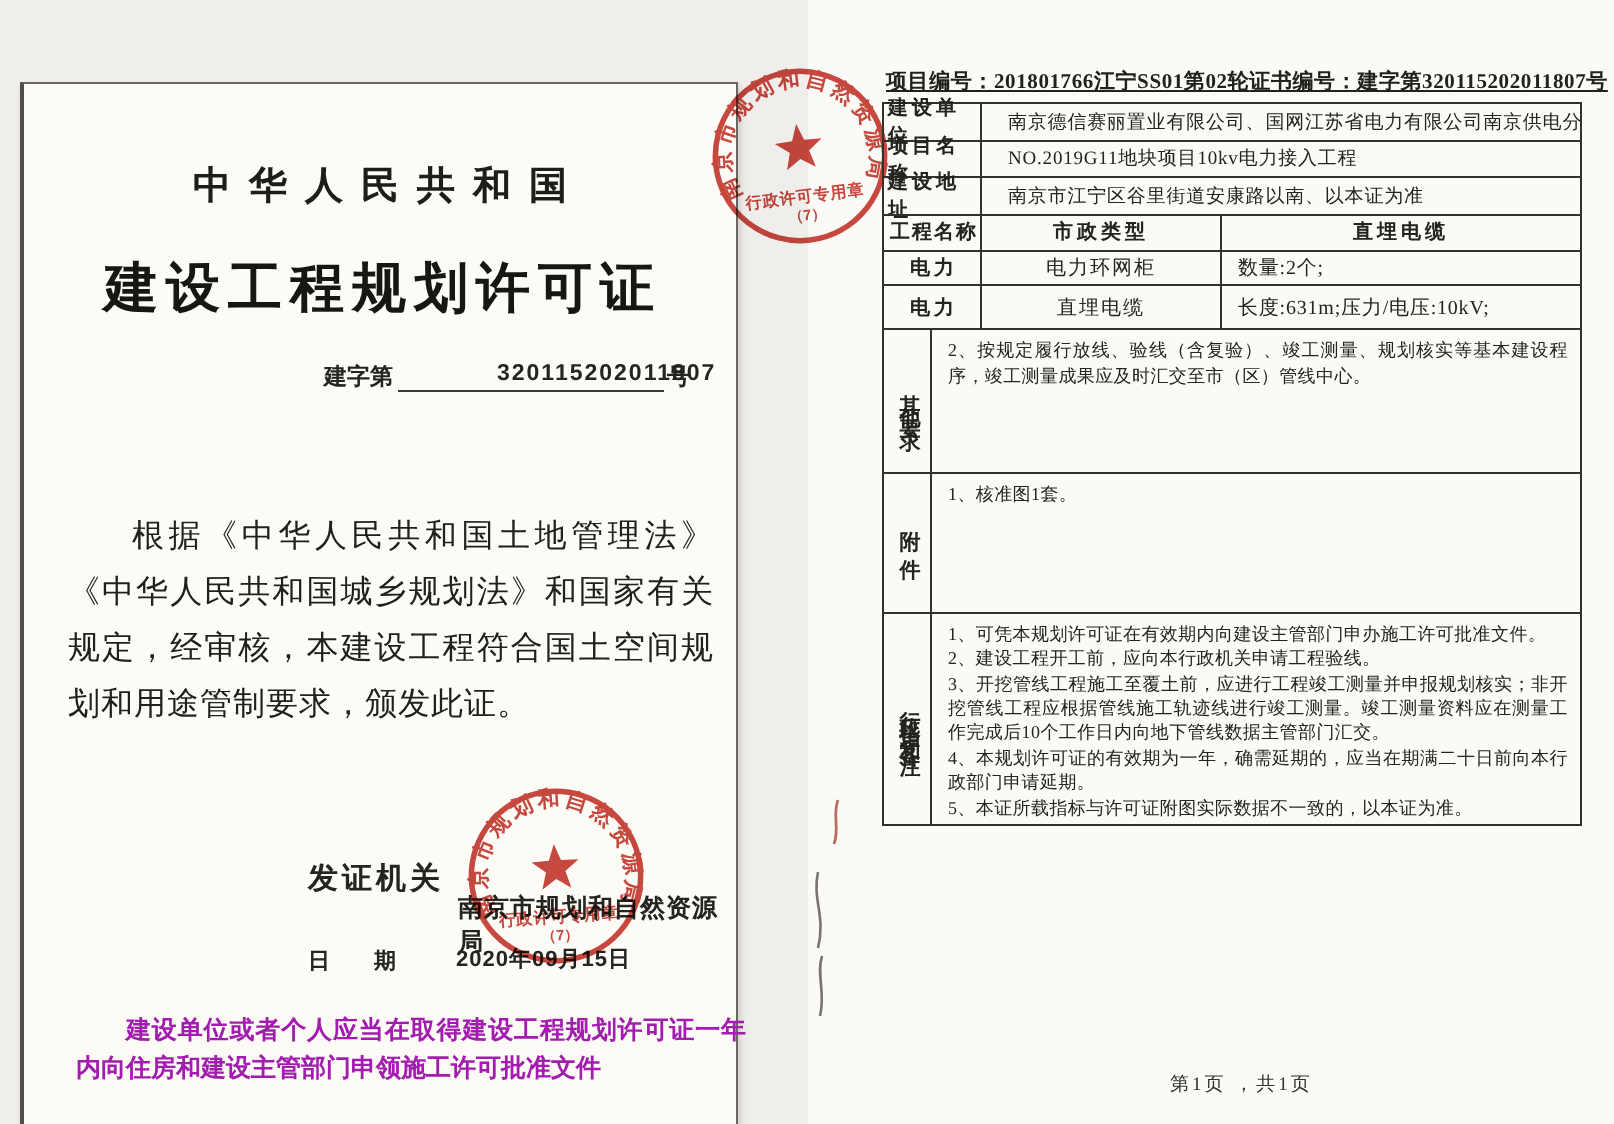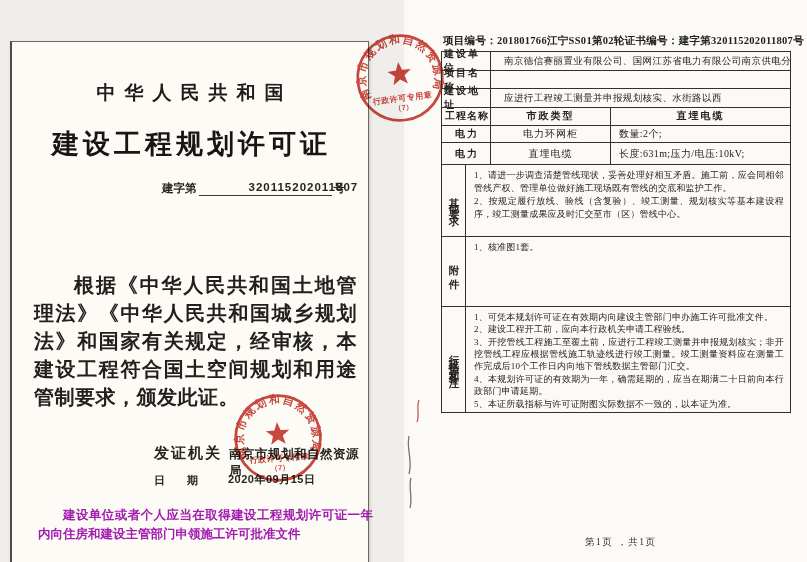--- a/index.html
+++ b/index.html
@@ -19,45 +19,45 @@
                  letter-spacing:9px;padding-left:9px;color:#1f1d19;}
   .main-title{left:0;right:0;top:84px;text-align:center;font-size:27px;font-weight:800;
               letter-spacing:4px;padding-left:3px;color:#181613;
               font-family:"Liberation Sans","DejaVu Sans",sans-serif;}
   .serial{left:150px;top:137px;display:flex;align-items:flex-end;font-size:11.5px;font-weight:600;}
   .serial .blank{display:inline-block;width:133px;height:17px;border-bottom:1px solid #3c3a34;
                  position:relative;margin:0 2px;}
   .serial .num{position:absolute;left:50px;bottom:2px;font-style:normal;font-weight:700;
                font-size:11.5px;letter-spacing:1px;white-space:nowrap;
                font-family:"Liberation Sans","DejaVu Sans",sans-serif;text-align:center;}
-  .body-par{left:22px;top:229px;width:323px;font-size:20px;font-weight:700;line-height:28px;
+  .body-par{left:22px;top:213px;width:323px;font-size:16px;font-weight:400;line-height:28px;
             text-indent:2em;text-align:justify;letter-spacing:.5px;color:#21201c;
             font-family:"Liberation Sans","DejaVu Sans",sans-serif;}
-  .issuer-label{left:142px;top:402px;font-size:15px;font-weight:700;letter-spacing:2px;
+  .issuer-label{left:142px;top:388px;font-size:15px;font-weight:700;letter-spacing:2px;
                 font-family:"Liberation Sans","DejaVu Sans",sans-serif;}
   .issuer-value{left:217px;top:404px;font-size:12.5px;font-weight:700;letter-spacing:.5px;
                 font-family:"Liberation Sans","DejaVu Sans",sans-serif;}
   .date-label{left:142px;top:431px;font-size:11px;font-weight:700;
               font-family:"Liberation Sans","DejaVu Sans",sans-serif;}
   .date-value{left:216px;top:430px;font-size:11px;font-weight:800;letter-spacing:.5px;
               font-family:"Liberation Sans","DejaVu Sans",sans-serif;text-align:right;}
   .footnote{left:26px;top:464px;width:335px;font-size:12.5px;font-weight:700;line-height:18.5px;
             text-indent:2em;text-align:justify;color:#a21caf;
             font-family:"Liberation Sans","DejaVu Sans",sans-serif;}
 
   
   .seal{mix-blend-mode:multiply;opacity:.92;}
   .seal-top{left:354px;top:32px;transform:rotate(-7deg);}
   .seal-bottom{left:232px;top:392px;transform:rotate(-4deg);}
 
   .pen-mark{left:399px;top:398px;opacity:.8;}
 
   
   .detail-header{left:443px;top:34px;width:353px;display:flex;justify-content:space-between;
-                 font-size:10.5px;font-weight:600;letter-spacing:.3px;color:#22211d;white-space:nowrap;}
+                 font-size:10.5px;font-weight:600;letter-spacing:.3px;color:#22211d;white-space:nowrap;text-decoration:underline;}
 
   
   .detail-table{left:441px;top:51px;width:350px;height:362px;border:1.5px solid #33312b;
                 display:flex;flex-direction:column;background:transparent;color:#25231e;}
   .trow{display:flex;border-top:1px solid #33312b;align-items:stretch;}
   .trow:first-child{border-top:none;}
   .tcell{display:flex;align-items:center;}
   .lbl{width:49px;justify-content:center;border-right:1px solid #33312b;
        font-size:10px;font-weight:600;letter-spacing:2px;padding-left:2px;flex:none;}
   .val{flex:1;padding-left:13px;font-size:9.5px;letter-spacing:.4px;white-space:nowrap;overflow:hidden;}
@@ -146,25 +146,26 @@
 
 <div class="abs detail-table">
 
   <div class="trow" style="height:18px">
     <div class="tcell lbl">建设单位</div>
     <div class="tcell val">南京德信赛丽置业有限公司、国网江苏省电力有限公司南京供电分公司</div>
   </div>
 
   <div class="trow" style="height:18px">
     <div class="tcell lbl">项目名称</div>
+    <div class="tcell val">NO.2019G11地块项目10kv电力接入工程</div>
   </div>
 
   <div class="trow" style="height:19px">
     <div class="tcell lbl">建设地址</div>
-    <div class="tcell val">应进行工程竣工测量并申报规划核实、水街路以西</div>
+    <div class="tcell val">南京市江宁区谷里街道安康路以南、以本证为准</div>
   </div>
 
   <div class="trow" style="height:18px">
     <div class="tcell lbl" style="letter-spacing:1px">工程名称</div>
     <div class="tcell c2" style="font-weight:600;letter-spacing:2px">市政类型</div>
     <div class="tcell c3 hdr">直埋电缆</div>
   </div>
 
   <div class="trow" style="height:18px">
     <div class="tcell lbl">电力</div>
@@ -176,21 +177,20 @@
     <div class="tcell lbl">电力</div>
     <div class="tcell c2">直埋电缆</div>
     <div class="tcell c3">长度:631m;压力/电压:10kV;</div>
   </div>
 
   <div class="trow" style="height:73px">
     <div class="vlbl ls6">
         <span>其他要求</span>
       </div>
     <div class="tcontent">
-      <div class="item">1、请进一步调查清楚管线现状，妥善处理好相互矛盾。施工前，应会同相邻管线产权、管理单位做好施工现场既有管线的交底和监护工作。</div>
       <div class="item">2、按规定履行放线、验线（含复验）、竣工测量、规划核实等基本建设程序，竣工测量成果应及时汇交至市（区）管线中心。</div>
     </div>
   </div>
 
   <div class="trow" style="height:71px">
     <div class="vlbl ls14">
         <span>附件</span>
       </div>
     <div class="tcontent">
       <div class="item">1、核准图1套。</div>

